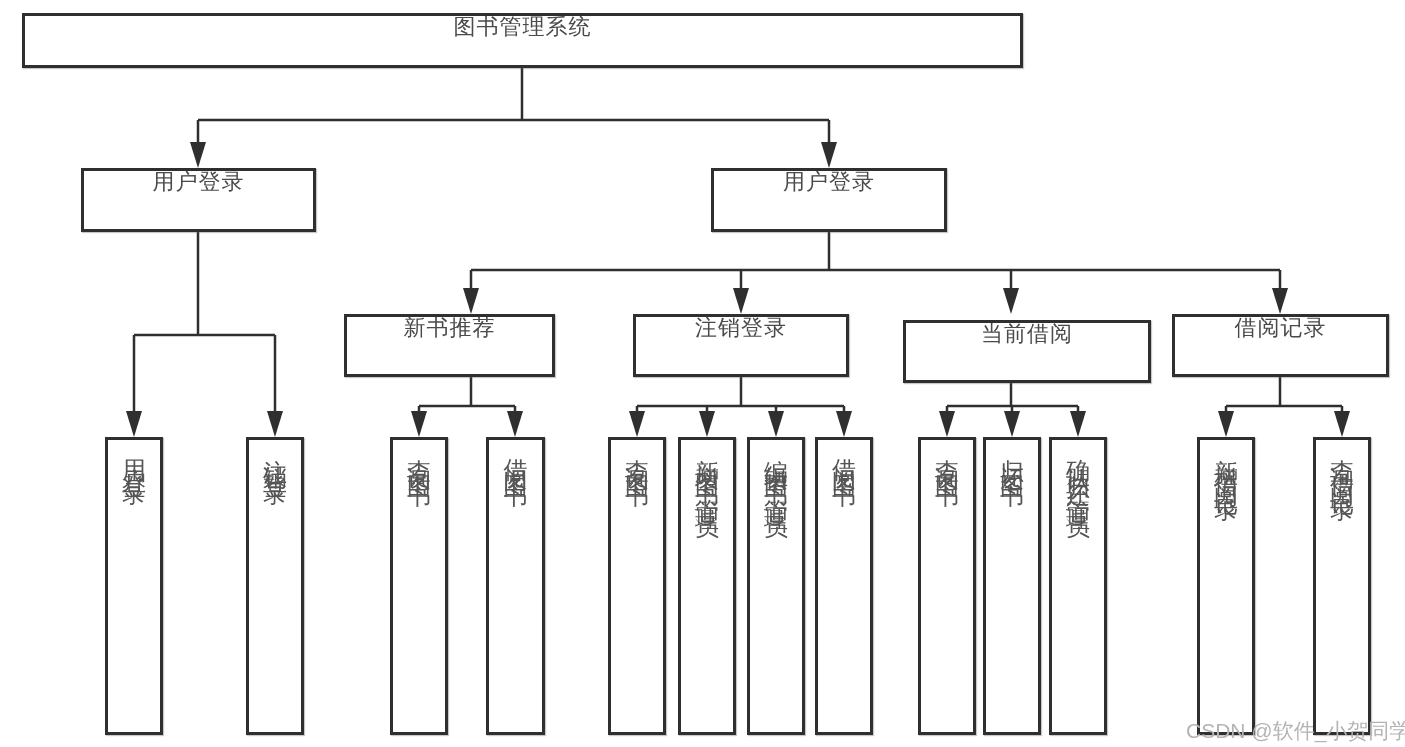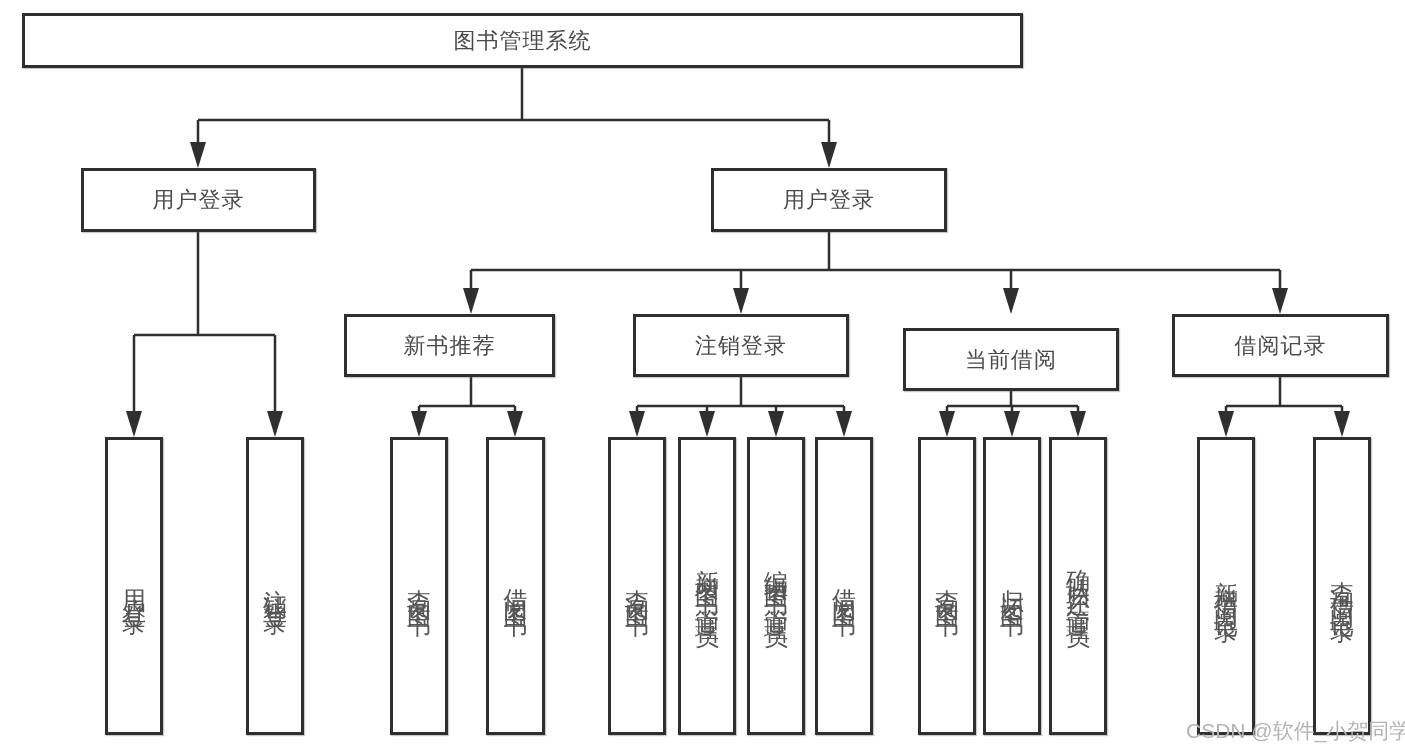--- a/index.html
+++ b/index.html
@@ -21,21 +21,20 @@
     width: 1405px;
     height: 747px;
   }
   .box {
     position: absolute;
     box-sizing: border-box;
     background: #ffffff;
     border: 3px solid #2f2f2f;
     box-shadow: 1px 1px 1px rgba(100,100,100,0.35);
     display: flex;
-    align-items: center;
     justify-content: center;
   }
   .hlabel {
     font-size: 22px;
     color: #4a4a4a;
     letter-spacing: 1px;
     white-space: nowrap;
     line-height: 1;
   }
   .leaf .vlabel {
@@ -105,21 +104,21 @@
   <div class="box" style="left:711px;top:168px;width:236px;height:64px">
     <span class="hlabel">用户登录</span>
   </div>
 
   <div class="box" style="left:344px;top:314px;width:211px;height:63px">
     <span class="hlabel">新书推荐</span>
   </div>
   <div class="box" style="left:633px;top:314px;width:216px;height:63px">
     <span class="hlabel">注销登录</span>
   </div>
-  <div class="box" style="left:903px;top:328px;width:216px;height:63px">
+  <div class="box" style="left:903px;top:320px;width:248px;height:63px">
     <span class="hlabel">当前借阅</span>
   </div>
   <div class="box" style="left:1172px;top:314px;width:217px;height:63px">
     <span class="hlabel">借阅记录</span>
   </div>
 
   <div class="box leaf" style="left:105px;top:437px;width:58px;height:298px">
     <span class="vlabel">用户登录</span>
   </div>
   <div class="box leaf" style="left:246px;top:437px;width:58px;height:298px">

